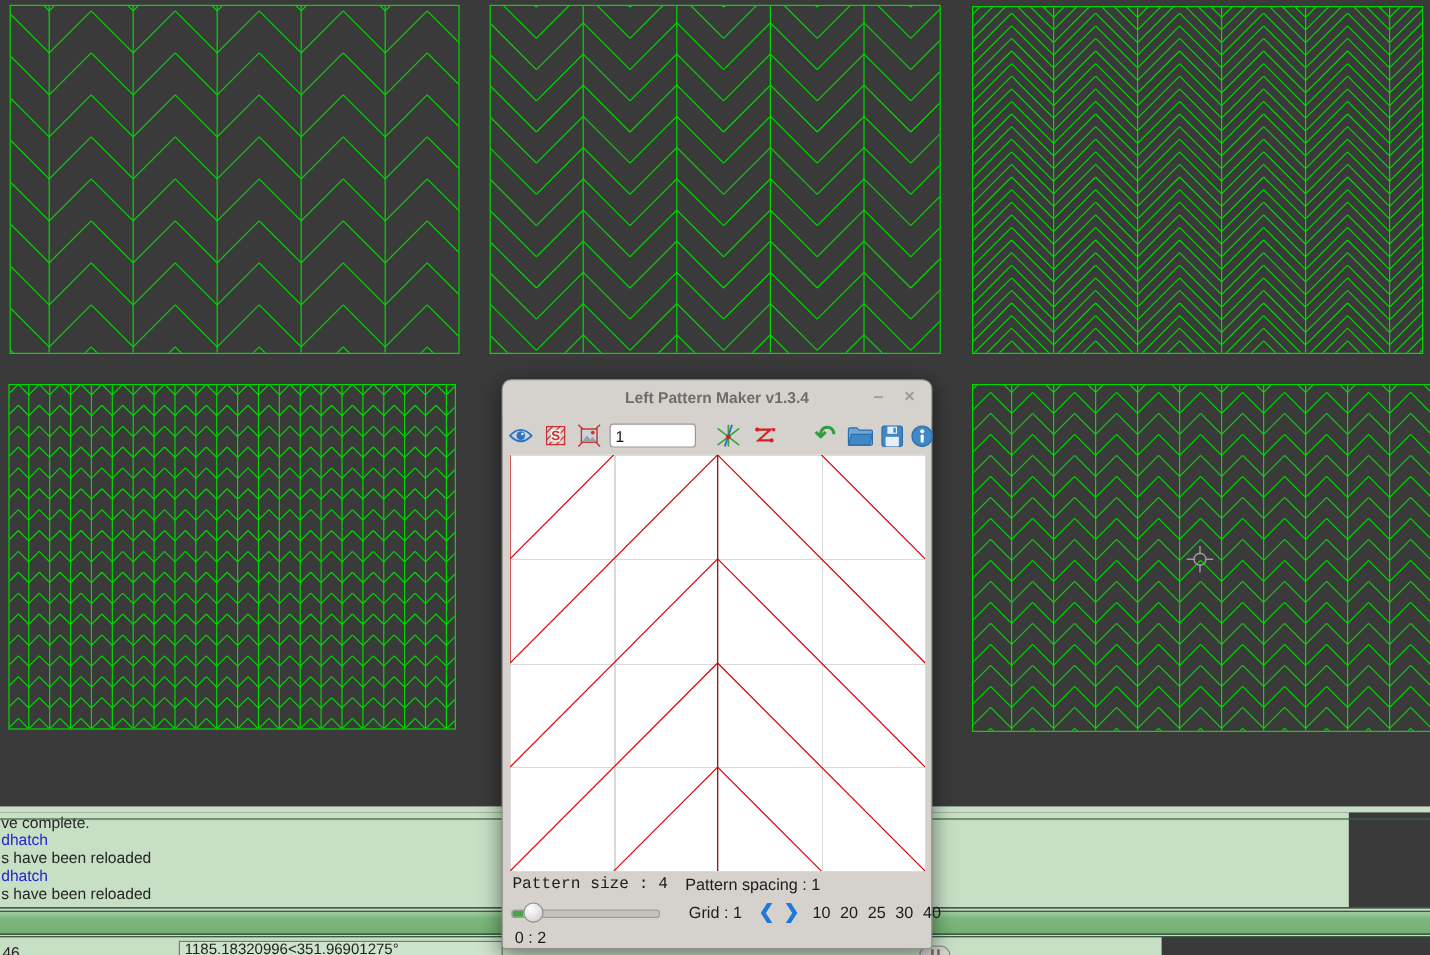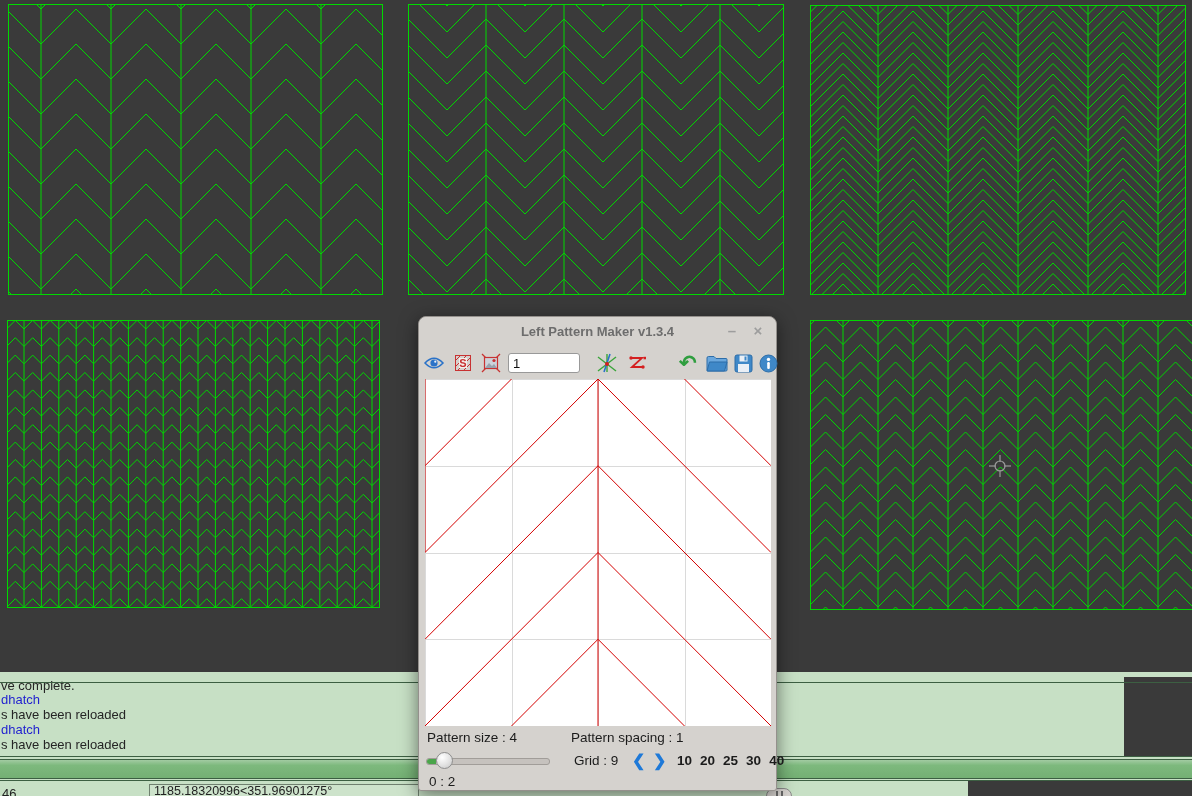--- a/index.html
+++ b/index.html
@@ -1377,31 +1377,31 @@
             <line x1="173" y1="173.5" x2="0" y2="347"></line>
             <line x1="173" y1="260.25" x2="86.5" y2="347"></line>
             <line x1="259.5" y1="0" x2="346" y2="86.75"></line>
             <line x1="173" y1="0" x2="346" y2="173.5"></line>
             <line x1="173" y1="86.75" x2="346" y2="260.25"></line>
             <line x1="173" y1="173.5" x2="346" y2="347"></line>
             <line x1="173" y1="260.25" x2="259.5" y2="347"></line>
           </g>
         </svg></div>
 
-    <div class="ctl" style="left:8px;top:413px;">Pattern size : 4</div>
+    <div class="ctl" style="left:8px;top:413px;font-family:Liberation Mono, monospace;">Pattern size : 4</div>
     <div class="ctl" style="left:152px;top:413px;">Pattern spacing : 1</div>
 
     <div class="slider-track">
       <div class="slider-fill"></div>
       <div class="slider-handle"></div>
     </div>
 
-    <div class="ctl" style="left:155px;top:436px;">Grid : 9</div>
+    <div class="ctl" style="left:155px;top:436px;">Grid : 1</div>
     <span class="ctl chev" style="left:213px;top:435px;">❮</span>
     <span class="ctl chev" style="left:234px;top:435px;">❯</span>
-    <div class="ctl grid-presets" style="left:258px;top:436px;font-weight:bold;">
+    <div class="ctl grid-presets" style="left:258px;top:436px;">
       <span>10</span><span>20</span><span>25</span><span>30</span><span>40</span>
     </div>
 
     <div class="ctl" style="left:10px;top:457px;">0 : 2</div>
   </div>
 
 </div>
 
 </body></html>

